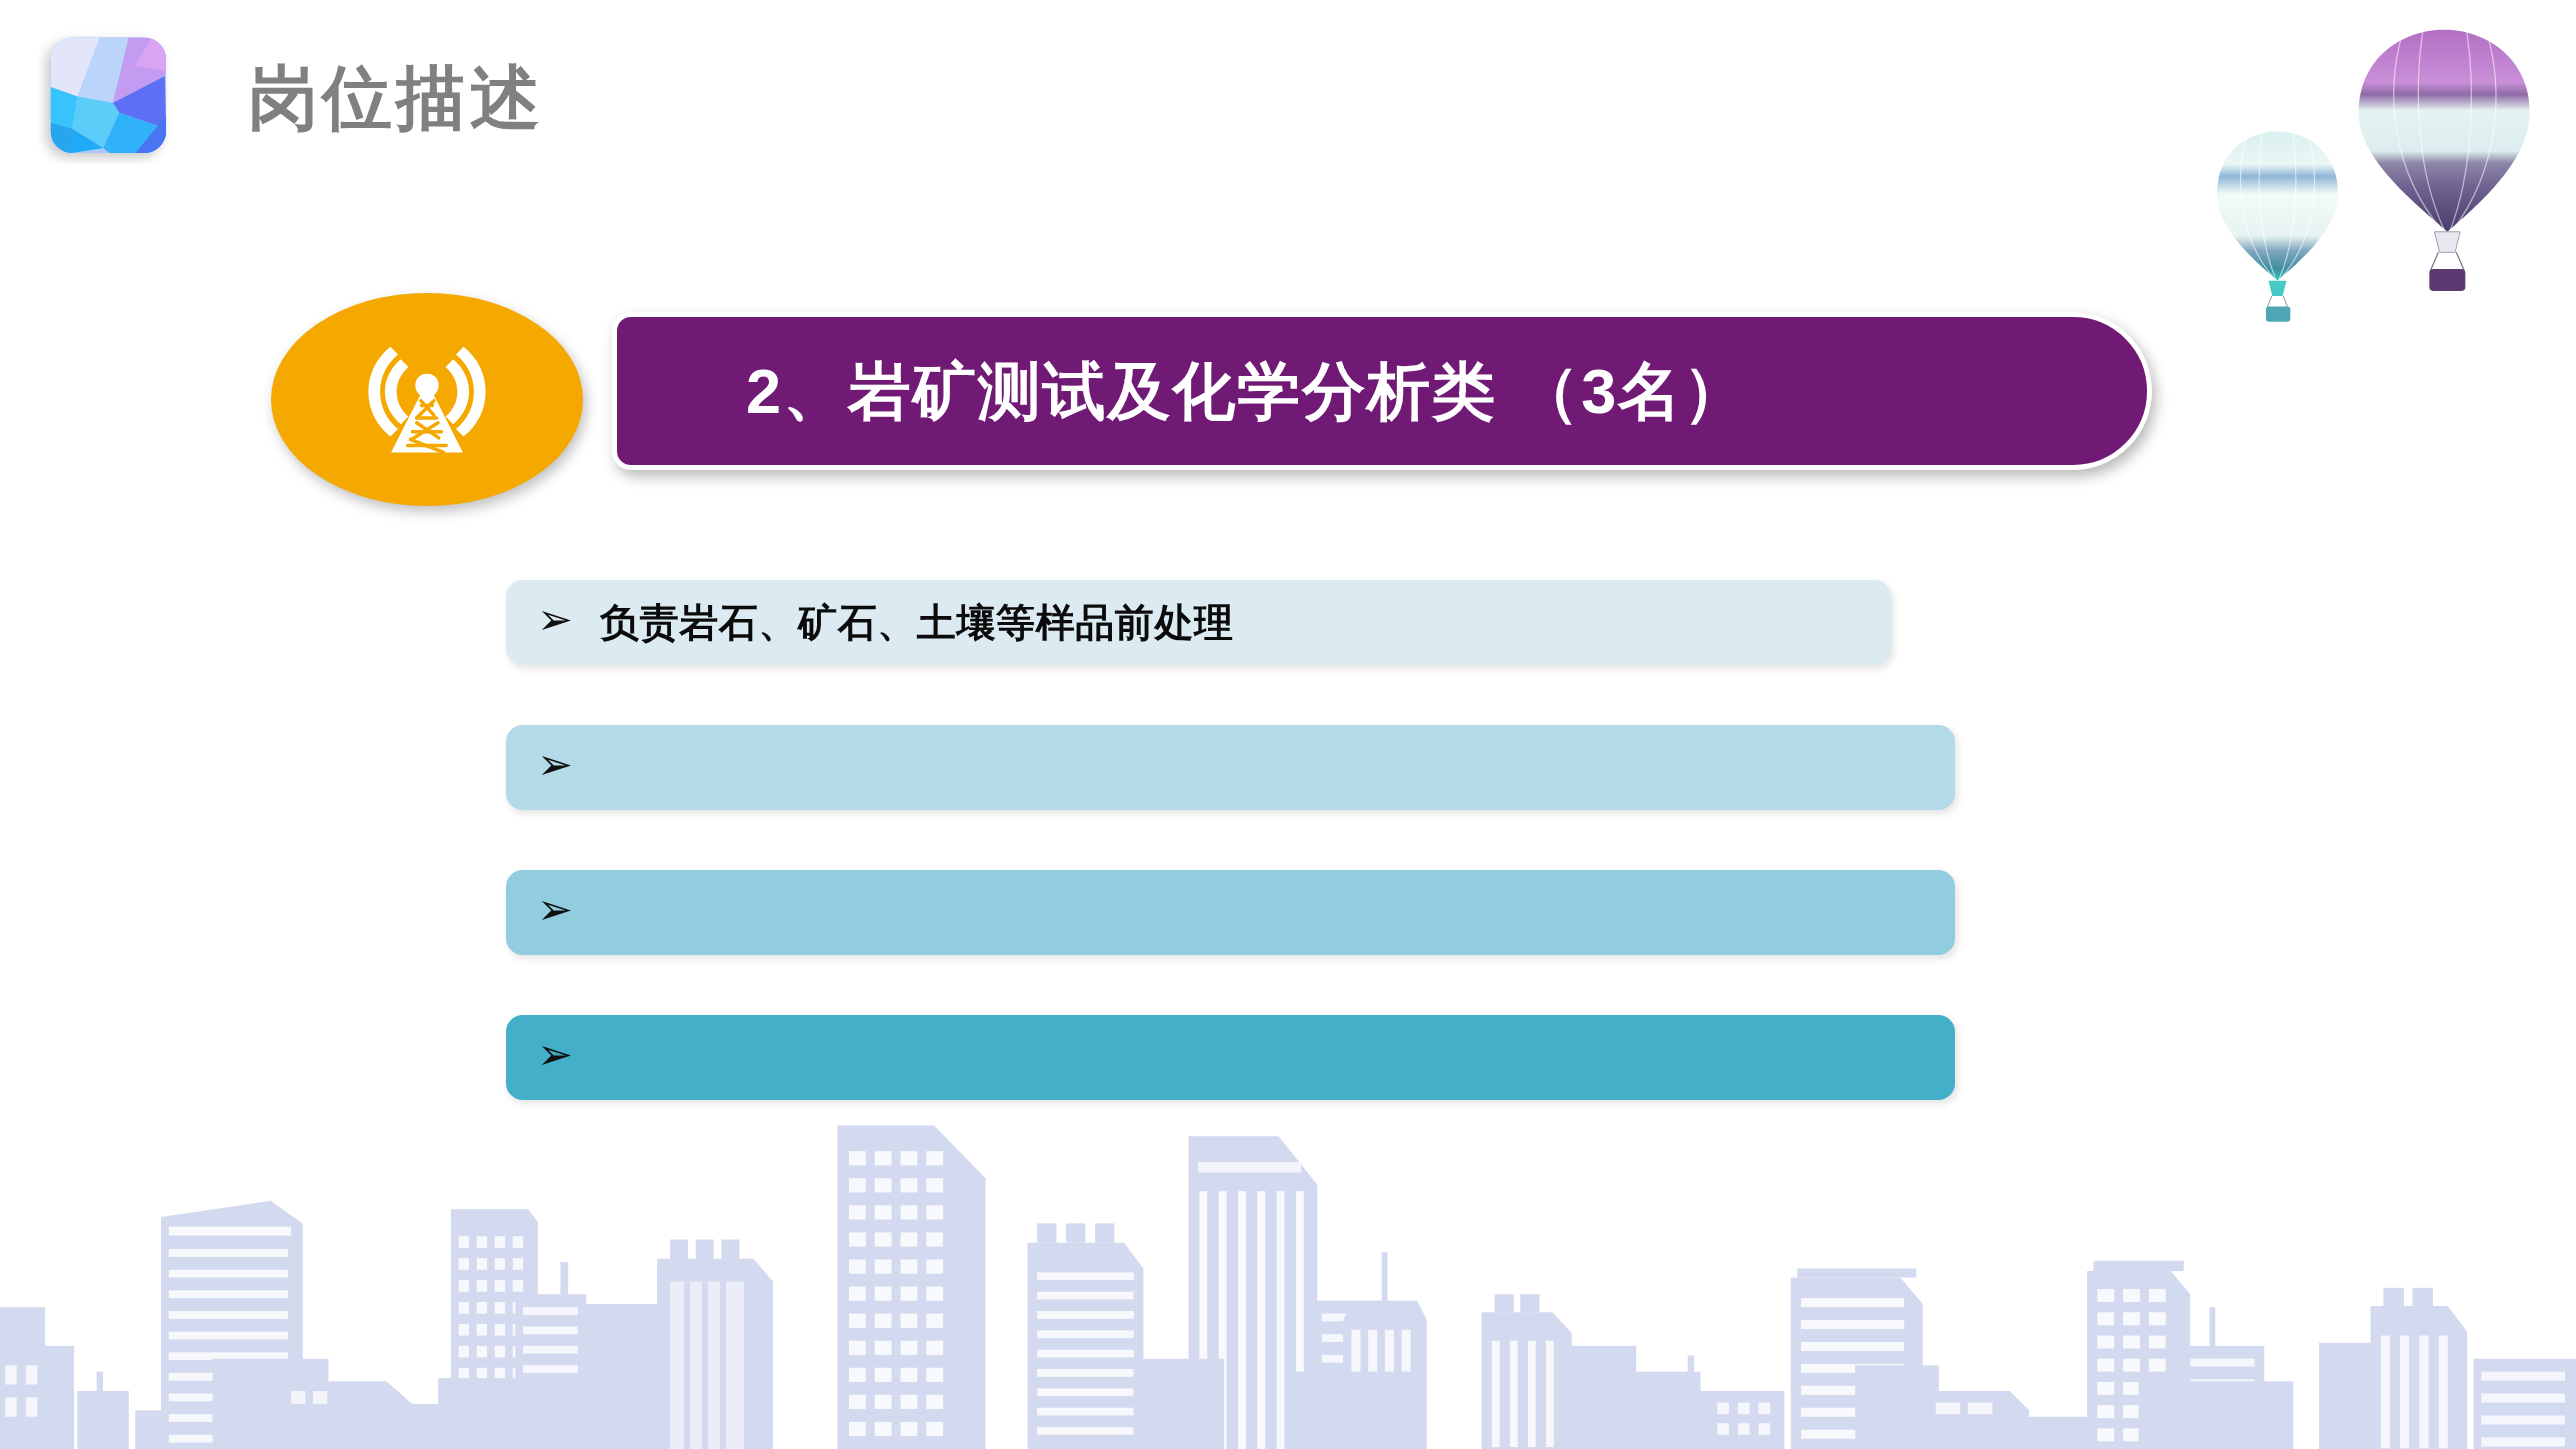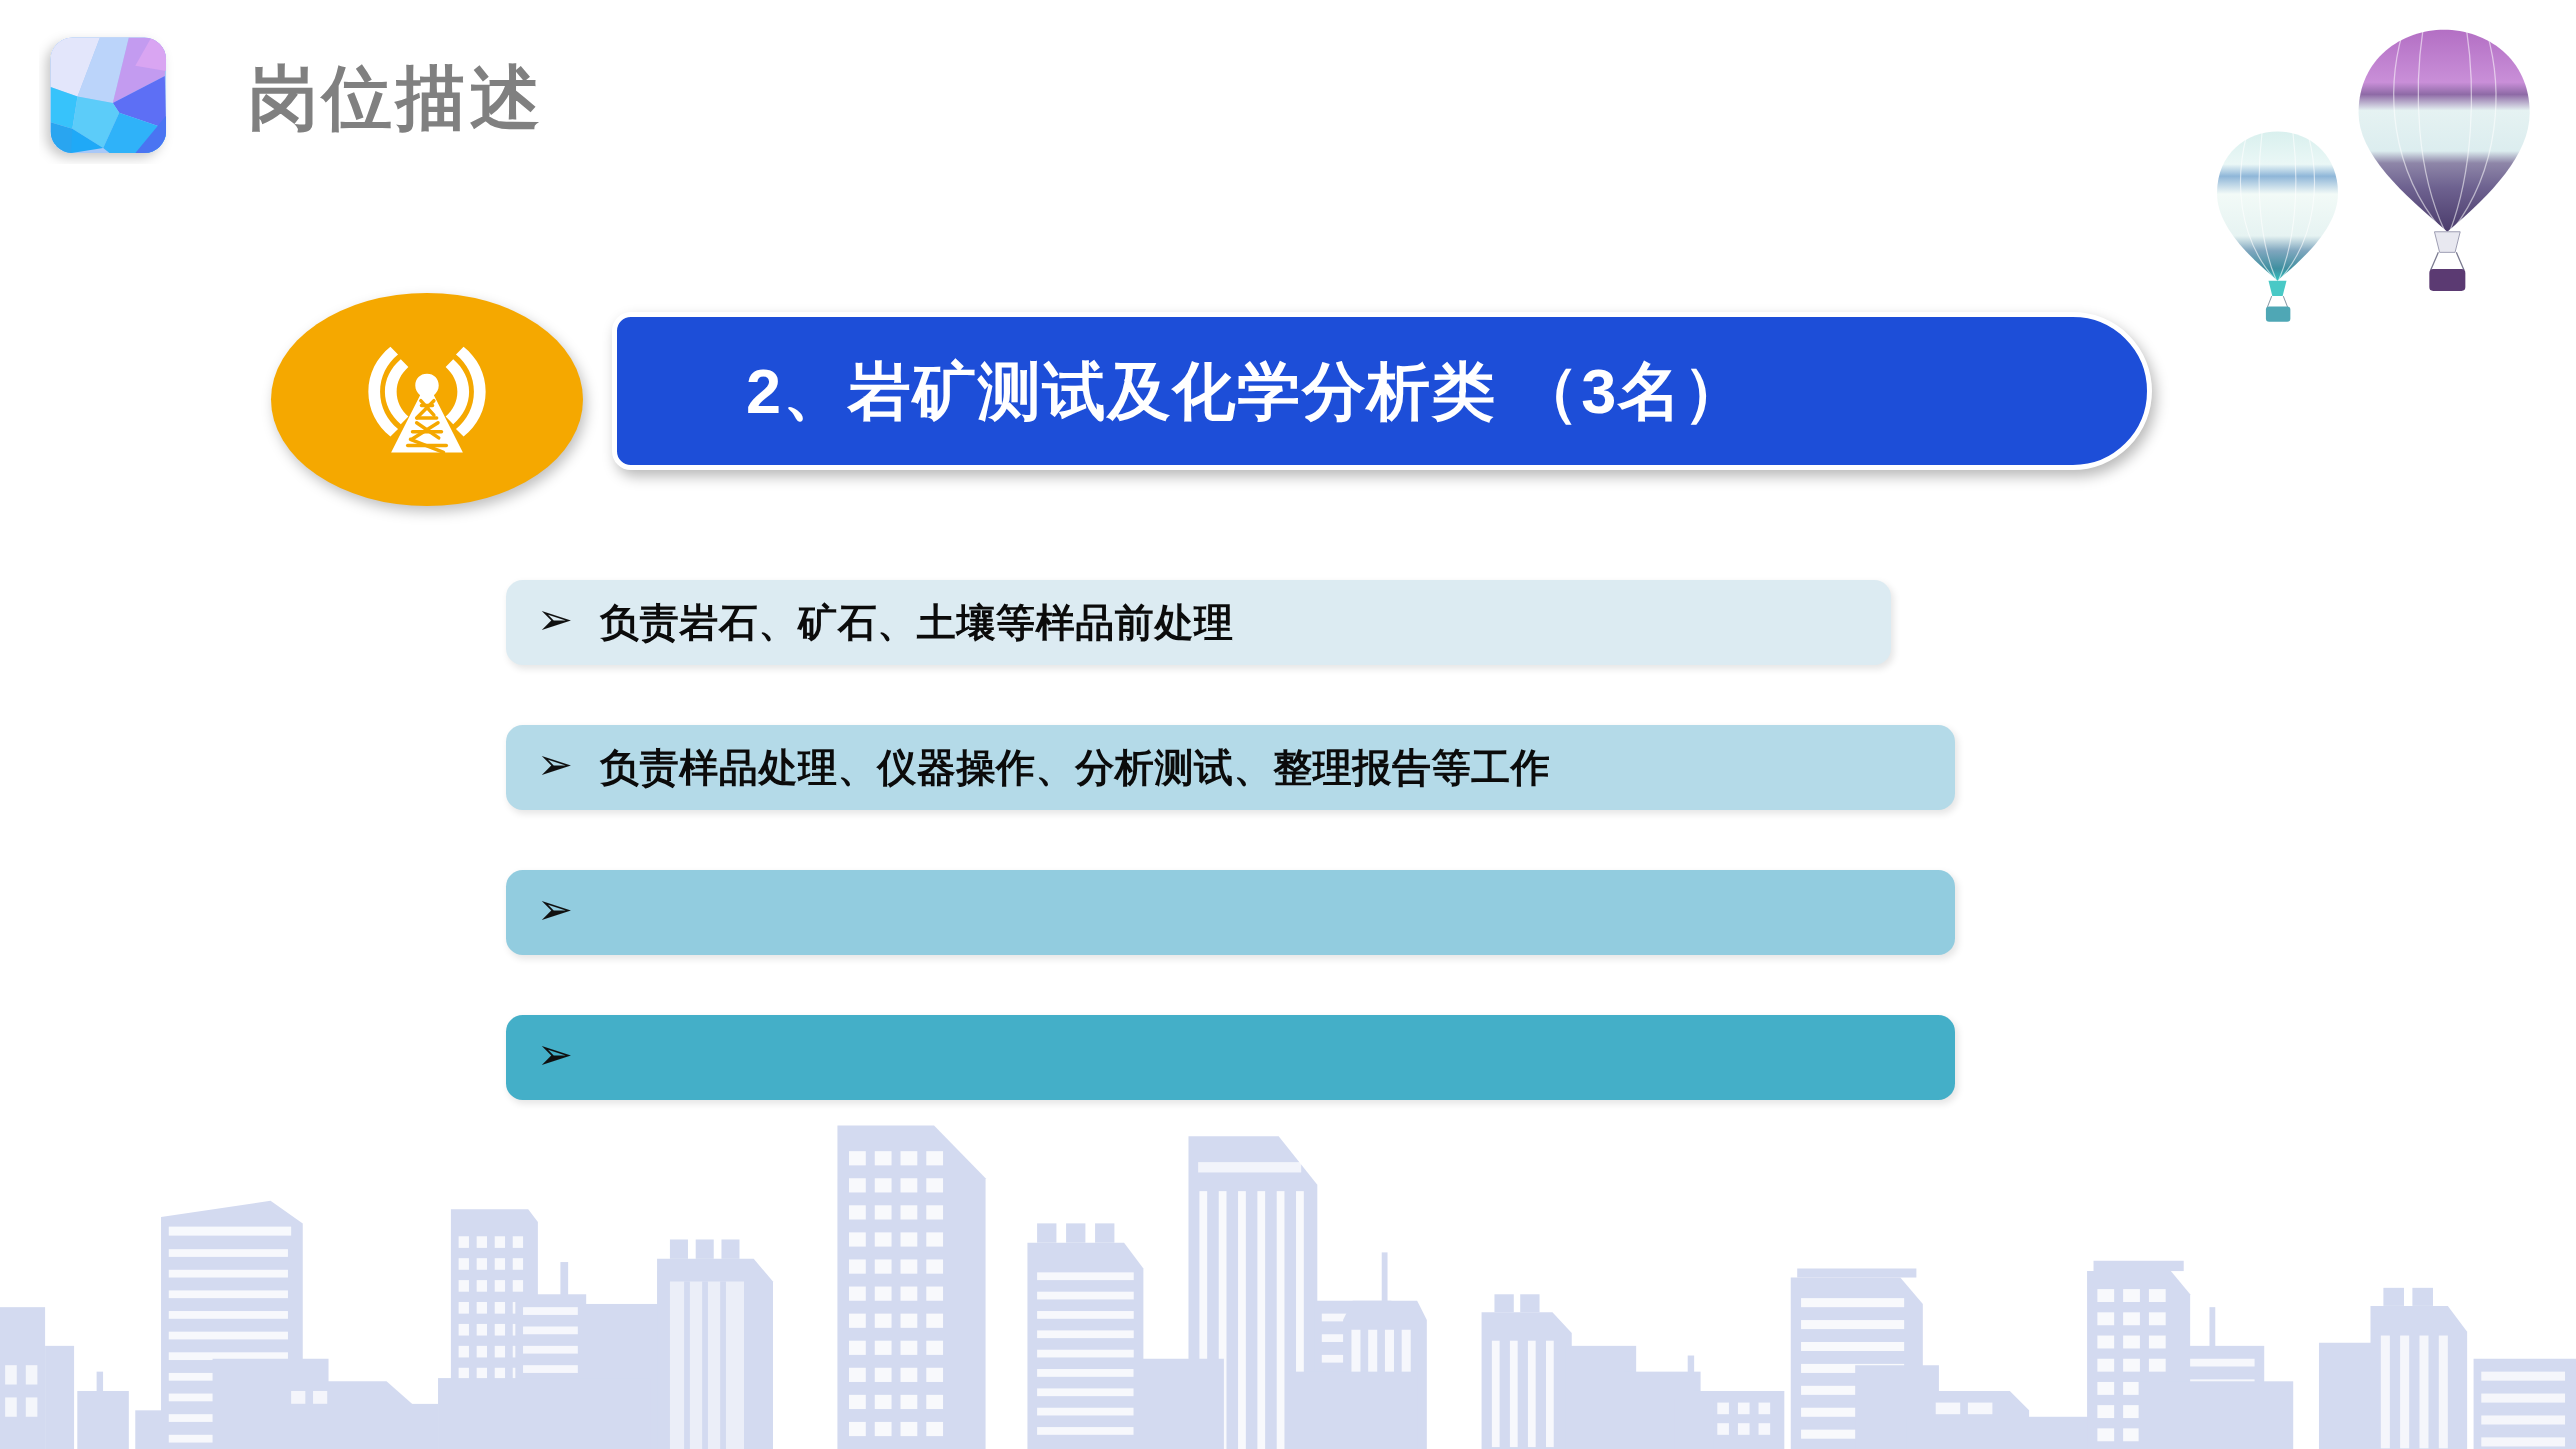--- a/index.html
+++ b/index.html
@@ -64,21 +64,21 @@
     top: 293px;
     width: 1900px;
     height: 213px;
   }
   .banner-bar {
     position: absolute;
     left: 341px;
     top: 19.3px;
     width: 1540px;
     height: 158px;
-    background: #1d4ed8;
+    background: #701a75;
     border-radius: 19.3px 81px 81px 19.3px;
     border: 5.8px solid #ffffff;
     box-sizing: border-box;
     box-shadow: 3.9px 6.4px 14px rgba(0,0,0,0.28);
     display: flex;
     align-items: center;
   }
   .banner-text {
     color: #ffffff;
     font-size: 63px;
@@ -279,21 +279,20 @@
 
   <div class="bullets">
 
     <div class="bullet-row" id="row0" style="background: rgb(220, 235, 242); width: 1385px;">
       <span class="bullet-marker">➢</span>
       <span class="bullet-text">负责岩石、矿石、土壤等样品前处理</span>
     </div>
 
     <div class="bullet-row" id="row1" style="background: rgb(180, 218, 232); width: 1449px;">
       <span class="bullet-marker">➢</span>
-      <span class="bullet-text">负责样品处理、仪器操作、分析测试、整理报告等工作</span>
     </div>
 
     <div class="bullet-row" id="row2" style="background: rgb(146, 204, 223); width: 1449px;">
       <span class="bullet-marker">➢</span>
     </div>
 
     <div class="bullet-row" id="row3" style="background: rgb(68, 175, 200); width: 1449px;">
       <span class="bullet-marker">➢</span>
     </div>
 

